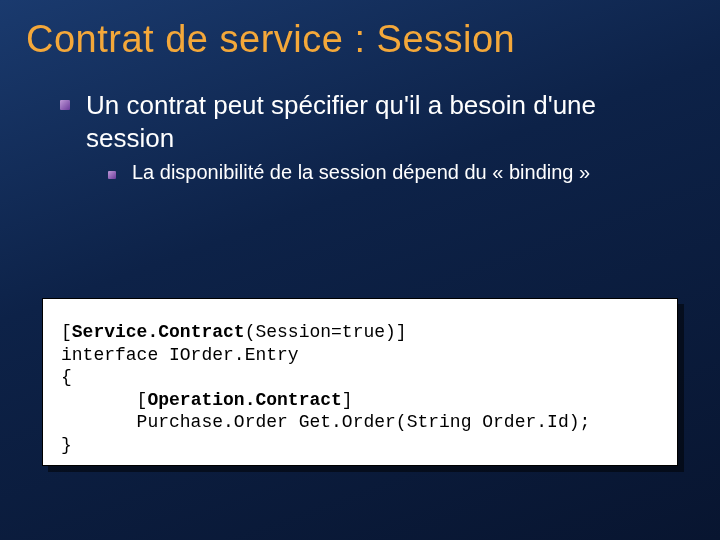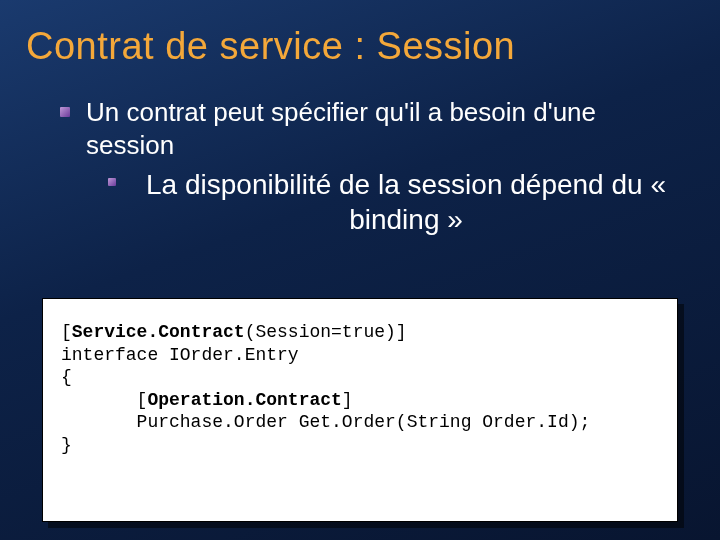--- a/index.html
+++ b/index.html
@@ -14,21 +14,21 @@
     width: 720px;
     height: 540px;
     background: linear-gradient(160deg, #1a3a6e 0%, #0d2248 40%, #081530 100%);
     position: relative;
     box-sizing: border-box;
   }
   .title {
     color: #f4a83a;
     font-size: 38px;
     font-weight: 400;
-    padding: 25px 0 0 26px;
+    padding: 18px 0 0 26px;
     letter-spacing: 0.5px;
   }
   .content {
     padding: 28px 40px 0 60px;
   }
   ul.outer {
     list-style: none;
     padding: 0;
     margin: 0;
   }
@@ -51,42 +51,41 @@
     border-radius: 1px;
   }
   ul.inner {
     list-style: none;
     padding: 0;
     margin: 6px 0 0 0;
   }
   ul.inner > li {
     position: relative;
     color: #ffffff;
-    font-size: 28px;
+    font-size: 20px;
     line-height: 1.25;
     padding-left: 24px;
     margin-left: 22px;
-    text-align: center;
   }
   ul.inner > li::before {
     content: "";
     position: absolute;
     left: 0;
     top: 11px;
     width: 8px;
     height: 8px;
     background: linear-gradient(135deg, #c099d8, #6a3a9a);
     border-radius: 1px;
   }
   .code-box-wrap {
     position: absolute;
     left: 42px;
     top: 298px;
     width: 636px;
-    height: 224px;
+    height: 168px;
   }
   .code-shadow {
     position: absolute;
     left: 6px;
     top: 6px;
     width: 100%;
     height: 100%;
     background: rgba(0,0,0,0.5);
   }
   .code-box {

